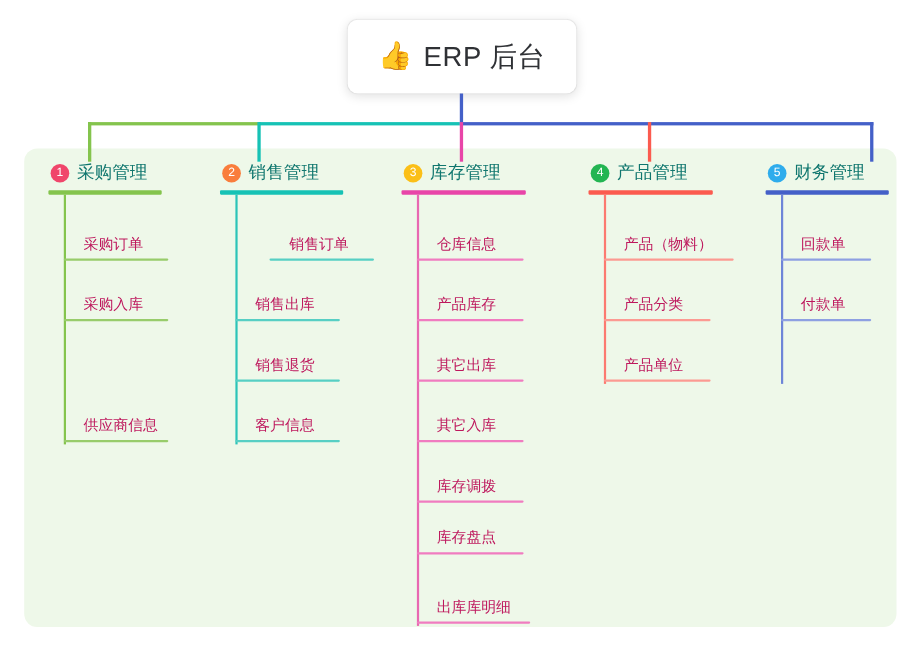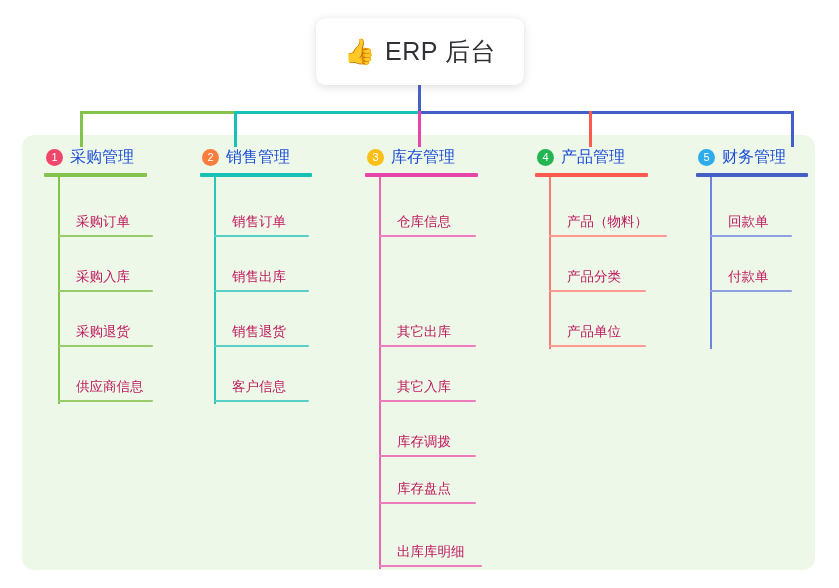--- a/index.html
+++ b/index.html
@@ -82,21 +82,21 @@
     border-radius: 50%;
     color: #ffffff;
     font-size: 11px;
     line-height: 17px;
     text-align: center;
     font-weight: normal;
     flex: 0 0 auto;
   }
   .col-title {
     font-size: 16px;
-    color: #1d4ed8;
+    color: #0f766e;
     white-space: nowrap;
   }
   .head-rule {
     position: absolute;
     left: 0;
     top: 27px;
     height: 4px;
     border-radius: 1px;
   }
 
@@ -163,39 +163,35 @@
     <div class="spine" style="height:227px; background:#84c44d;"></div>
 
     <div class="leaf" style="top:61px; width:95px;">
       <span class="leaf-label">采购订单</span>
       <div class="leaf-rule" style="width:95px; background:#98cc6b;"></div>
     </div>
     <div class="leaf" style="top:116px; width:95px;padding-left:41px;">
       <span class="leaf-label">采购入库</span>
       <div class="leaf-rule" style="width:95px; background:#98cc6b;"></div>
     </div>
-    <div class="leaf" style="top:171px; width:95px;">
-      <span class="leaf-label">采购退货</span>
-      <div class="leaf-rule" style="width:95px; background:#98cc6b;"></div>
-    </div>
     <div class="leaf" style="top:226px; width:95px;">
       <span class="leaf-label">供应商信息</span>
       <div class="leaf-rule" style="width:95px; background:#98cc6b;"></div>
     </div>
   </div>
 
   <div class="column" style="left:200px; width:150px;">
     <div class="col-head">
       <span class="badge" style="background:#f97d3c;">2</span>
       <span class="col-title">销售管理</span>
     </div>
     <div class="head-rule" style="width:112px; background:#16c2b5;"></div>
     <div class="spine" style="height:227px; background:#2bc4b8;"></div>
 
-    <div class="leaf" style="top:61px; width:95px;">
+    <div class="leaf" style="top:61px; width:95px;margin-left:31px;">
       <span class="leaf-label">销售订单</span>
       <div class="leaf-rule" style="width:95px; background:#57cfc4;"></div>
     </div>
     <div class="leaf" style="top:171px; width:95px;">
       <span class="leaf-label">销售退货</span>
       <div class="leaf-rule" style="width:95px; background:#57cfc4;"></div>
     </div>
     <div class="leaf" style="top:116px; width:95px;">
       <span class="leaf-label">销售出库</span>
       <div class="leaf-rule" style="width:95px; background:#57cfc4;"></div>
@@ -209,20 +205,24 @@
   <div class="column" style="left:365px; width:160px;">
     <div class="col-head">
       <span class="badge" style="background:#fbbf17;">3</span>
       <span class="col-title">库存管理</span>
     </div>
     <div class="head-rule" style="width:113px; background:#e845a8;"></div>
     <div class="spine" style="height:392px; background:#e868b1;"></div>
 
     <div class="leaf" style="top:61px; width:97px;">
       <span class="leaf-label">仓库信息</span>
+      <div class="leaf-rule" style="width:97px; background:#f07cc0;"></div>
+    </div>
+    <div class="leaf" style="top:116px; width:97px;">
+      <span class="leaf-label">产品库存</span>
       <div class="leaf-rule" style="width:97px; background:#f07cc0;"></div>
     </div>
     <div class="leaf" style="top:171px; width:97px;">
       <span class="leaf-label">其它出库</span>
       <div class="leaf-rule" style="width:97px; background:#f07cc0;"></div>
     </div>
     <div class="leaf" style="top:226px; width:97px;">
       <span class="leaf-label">其它入库</span>
       <div class="leaf-rule" style="width:97px; background:#f07cc0;"></div>
     </div>

